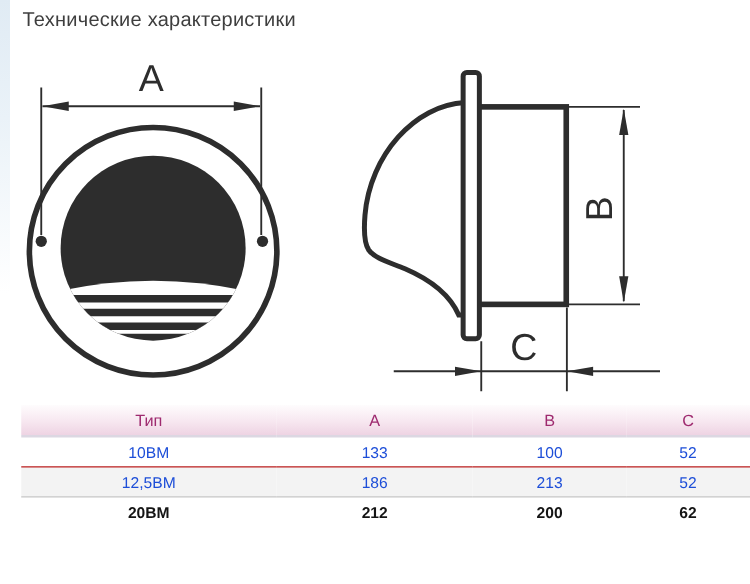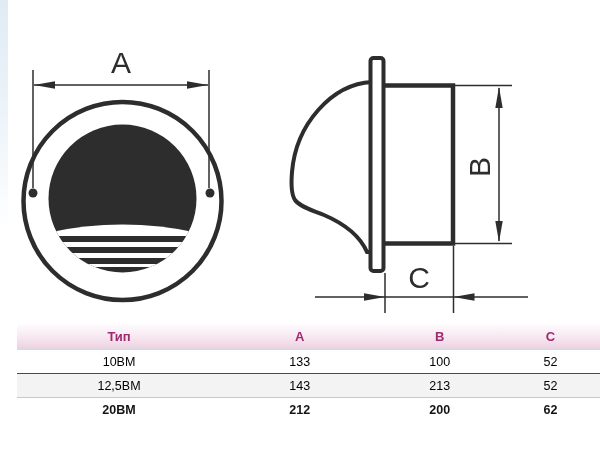--- a/index.html
+++ b/index.html
@@ -6,36 +6,37 @@
   #page{position:relative;width:600px;height:467px;background:#ffffff;overflow:hidden;
         font-family:"Liberation Sans", sans-serif;}
   #left-strip{position:absolute;left:0;top:0;width:8px;height:235px;
         background:linear-gradient(180deg,#e0ebf4 0%,#eaf2f8 40%,rgba(255,255,255,0) 100%);}
   #page-title{position:absolute;left:18px;top:7px;font-size:16px;line-height:20px;
         color:#3e3e3e;letter-spacing:.2px;}
   #drawing{position:absolute;left:0;top:45px;width:600px;height:275px;}
   .dimtext{font-family:"Liberation Sans", sans-serif;font-size:30px;fill:#2d2d2d;}
   #spec-table{position:absolute;left:17px;top:324px;width:583px;border-collapse:collapse;
         font-family:"Liberation Sans", sans-serif;}
-  #spec-table th{height:24px;padding:0;text-align:center;font-size:13px;font-weight:bold;
+  #spec-table th{height:24px;padding:0;text-align:center;font-size:13px;font-weight:normal;
         color:#9e2a6f;background:linear-gradient(180deg,#fefcfd 0%,#f7e7f0 55%,#eed3e3 100%);
         border-bottom:2px solid #dcd7e2;}
-  #spec-table td{height:23px;padding:0;text-align:center;font-size:12.5px;color:#000000;}
+  #spec-table td{height:23px;padding:0;text-align:center;font-size:12.5px;color:#1d4ed8;}
   #spec-table tbody tr{background:#ffffff;}
   #spec-table tbody tr:nth-child(even){background:#f3f3f3;}
   #spec-table tbody tr + tr td{border-top:1px solid #b91c1c;}
   #spec-table tbody tr.total-row td{border-top:1px solid #c8c8c8;font-weight:bold;color:#141414;}
 </style>
 </head>
 <body>
 
 <div id="page">
 
   <div id="left-strip"></div>
 
+  <div id="page-title">Технические характеристики</div>
 
   <svg id="drawing" viewBox="0 0 600 275" xmlns="http://www.w3.org/2000/svg">
     <defs>
       <clipPath id="innerClip">
           <circle cx="122.5" cy="153.5" r="74"></circle>
         </clipPath>
     </defs>
 
     <g stroke="#2d2d2d">
       <circle cx="122.5" cy="156" r="99" fill="none" stroke-width="4.5"></circle>
@@ -99,21 +100,21 @@
     </thead>
     <tbody>
       <tr>
         <td>10ВМ</td>
         <td>133</td>
         <td>100</td>
         <td>52</td>
       </tr>
       <tr>
         <td>12,5ВМ</td>
-        <td>143</td>
+        <td>186</td>
         <td>213</td>
         <td>52</td>
       </tr>
       <tr class="total-row">
         <td>20ВМ</td>
         <td>212</td>
         <td>200</td>
         <td>62</td>
       </tr>
     </tbody>

